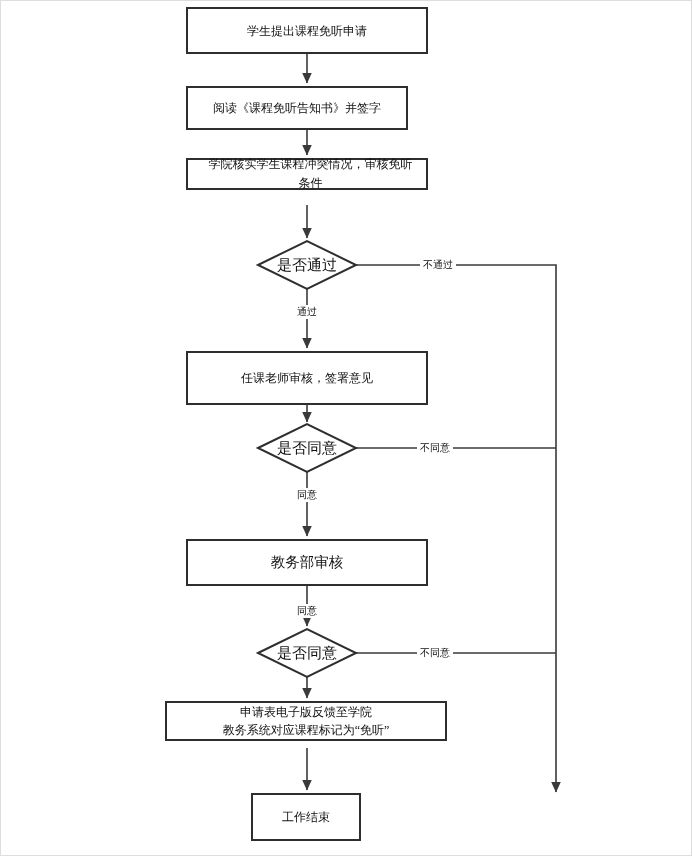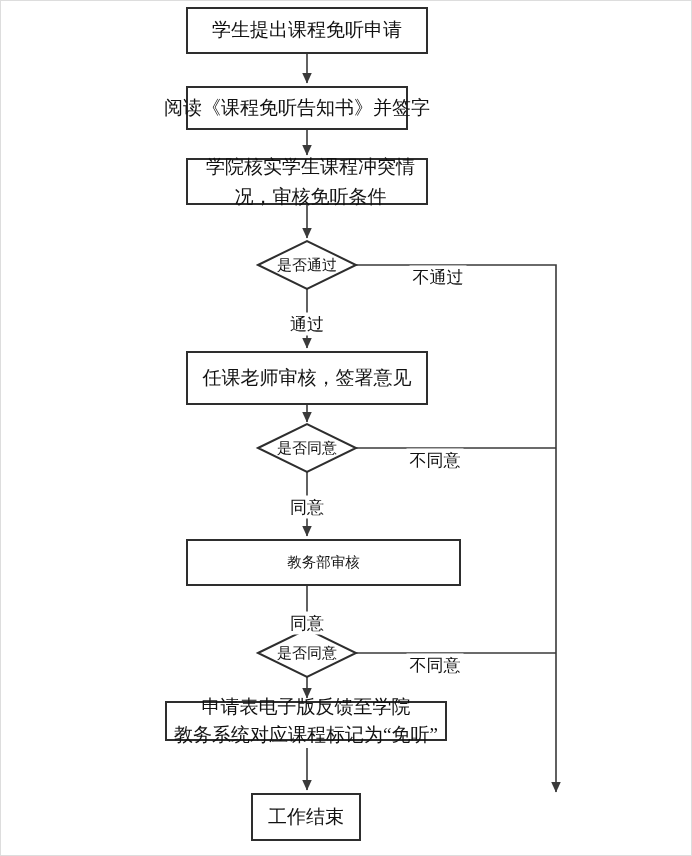--- a/index.html
+++ b/index.html
@@ -17,51 +17,50 @@
   .node{
     position:absolute;
     box-sizing:border-box;
     border:2px solid #2e2e2e;
     background:#ffffff;
     display:flex;
     flex-direction:column;
     align-items:center;
     justify-content:center;
     text-align:center;
-    font-size:19px;
+    font-size:12px;
     line-height:1.5;
     z-index:2;
     padding:2px 8px;
   }
   .node .ln{white-space:nowrap;}
   .box1{left:185px;top:6px;width:242px;height:47px;}
   .box2{left:185px;top:85px;width:222px;height:44px;}
-  .box3{left:185px;top:157px;width:242px;height:47px;line-height:1.55;padding-left:15px;}
+  .box3{left:185px;top:157px;width:242px;height:32px;line-height:1.55;padding-left:15px;}
   .box4{left:185px;top:350px;width:242px;height:54px;}
-  .box5{left:185px;top:538px;width:275px;height:47px;line-height:1.5;font-size:14.5px;}
+  .box5{left:185px;top:538px;width:242px;height:47px;line-height:1.5;font-size:14.5px;}
   .box6{left:164px;top:700px;width:282px;height:40px;line-height:1.5;}
   .box7{left:250px;top:792px;width:110px;height:48px;}
   .box8{left:505px;top:794px;width:100px;height:47px;}
   .dlabel{
     position:absolute;
     z-index:3;
     font-size:15px;
     transform:translate(-50%,-50%);
     white-space:nowrap;
     text-align:center;
   }
   .elabel{
     position:absolute;
     z-index:3;
-    font-size:17px;
+    font-size:10px;
     transform:translate(-50%,-50%);
     background:#ffffff;
     padding:0 3px;
     white-space:nowrap;
-    margin-top:12px;
   }
   .lb-pass-no{left:437px;top:264px;}
   .lb-pass-yes{left:306px;top:311px;text-align:center;}
   .lb-agree1-no{left:434px;top:447px;}
   .lb-agree1-yes{left:306px;top:494px;}
   .lb-agree2-yes{left:306px;top:610px;}
   .lb-agree2-no{left:434px;top:652px;}
   .d1{left:306px;top:264px;}
   .d2{left:306px;top:447px;}
   .d3{left:306px;top:652px;}

